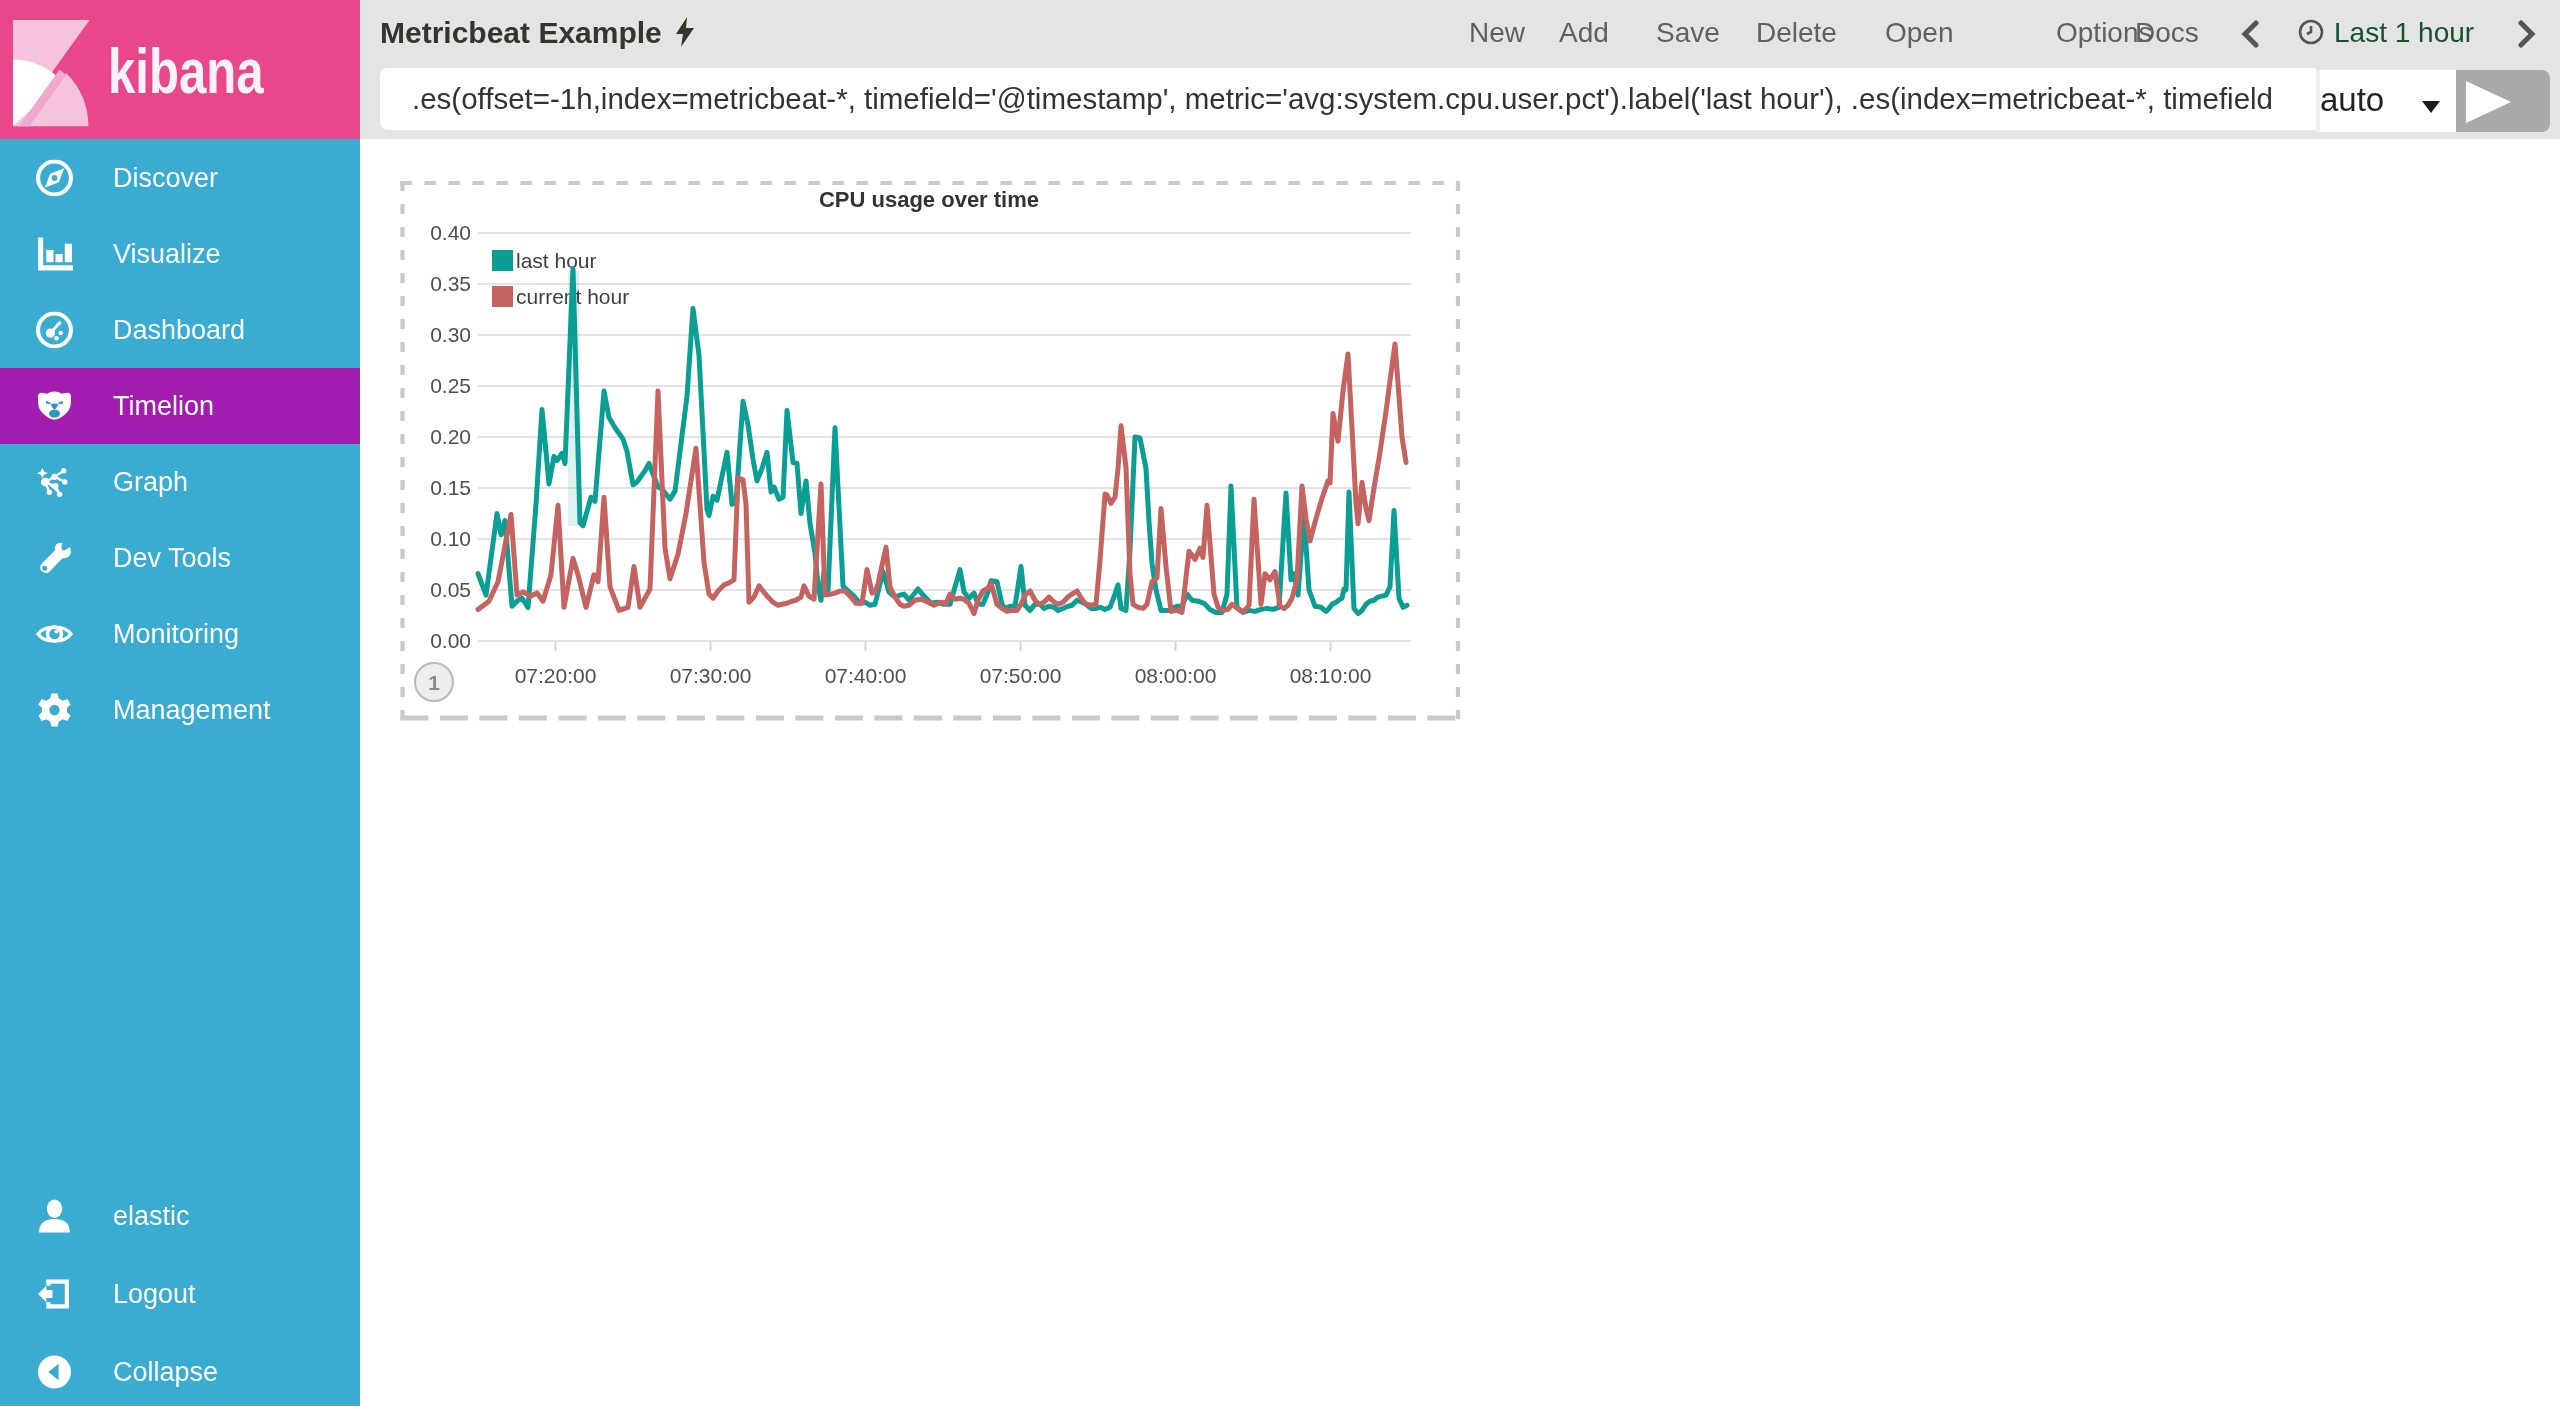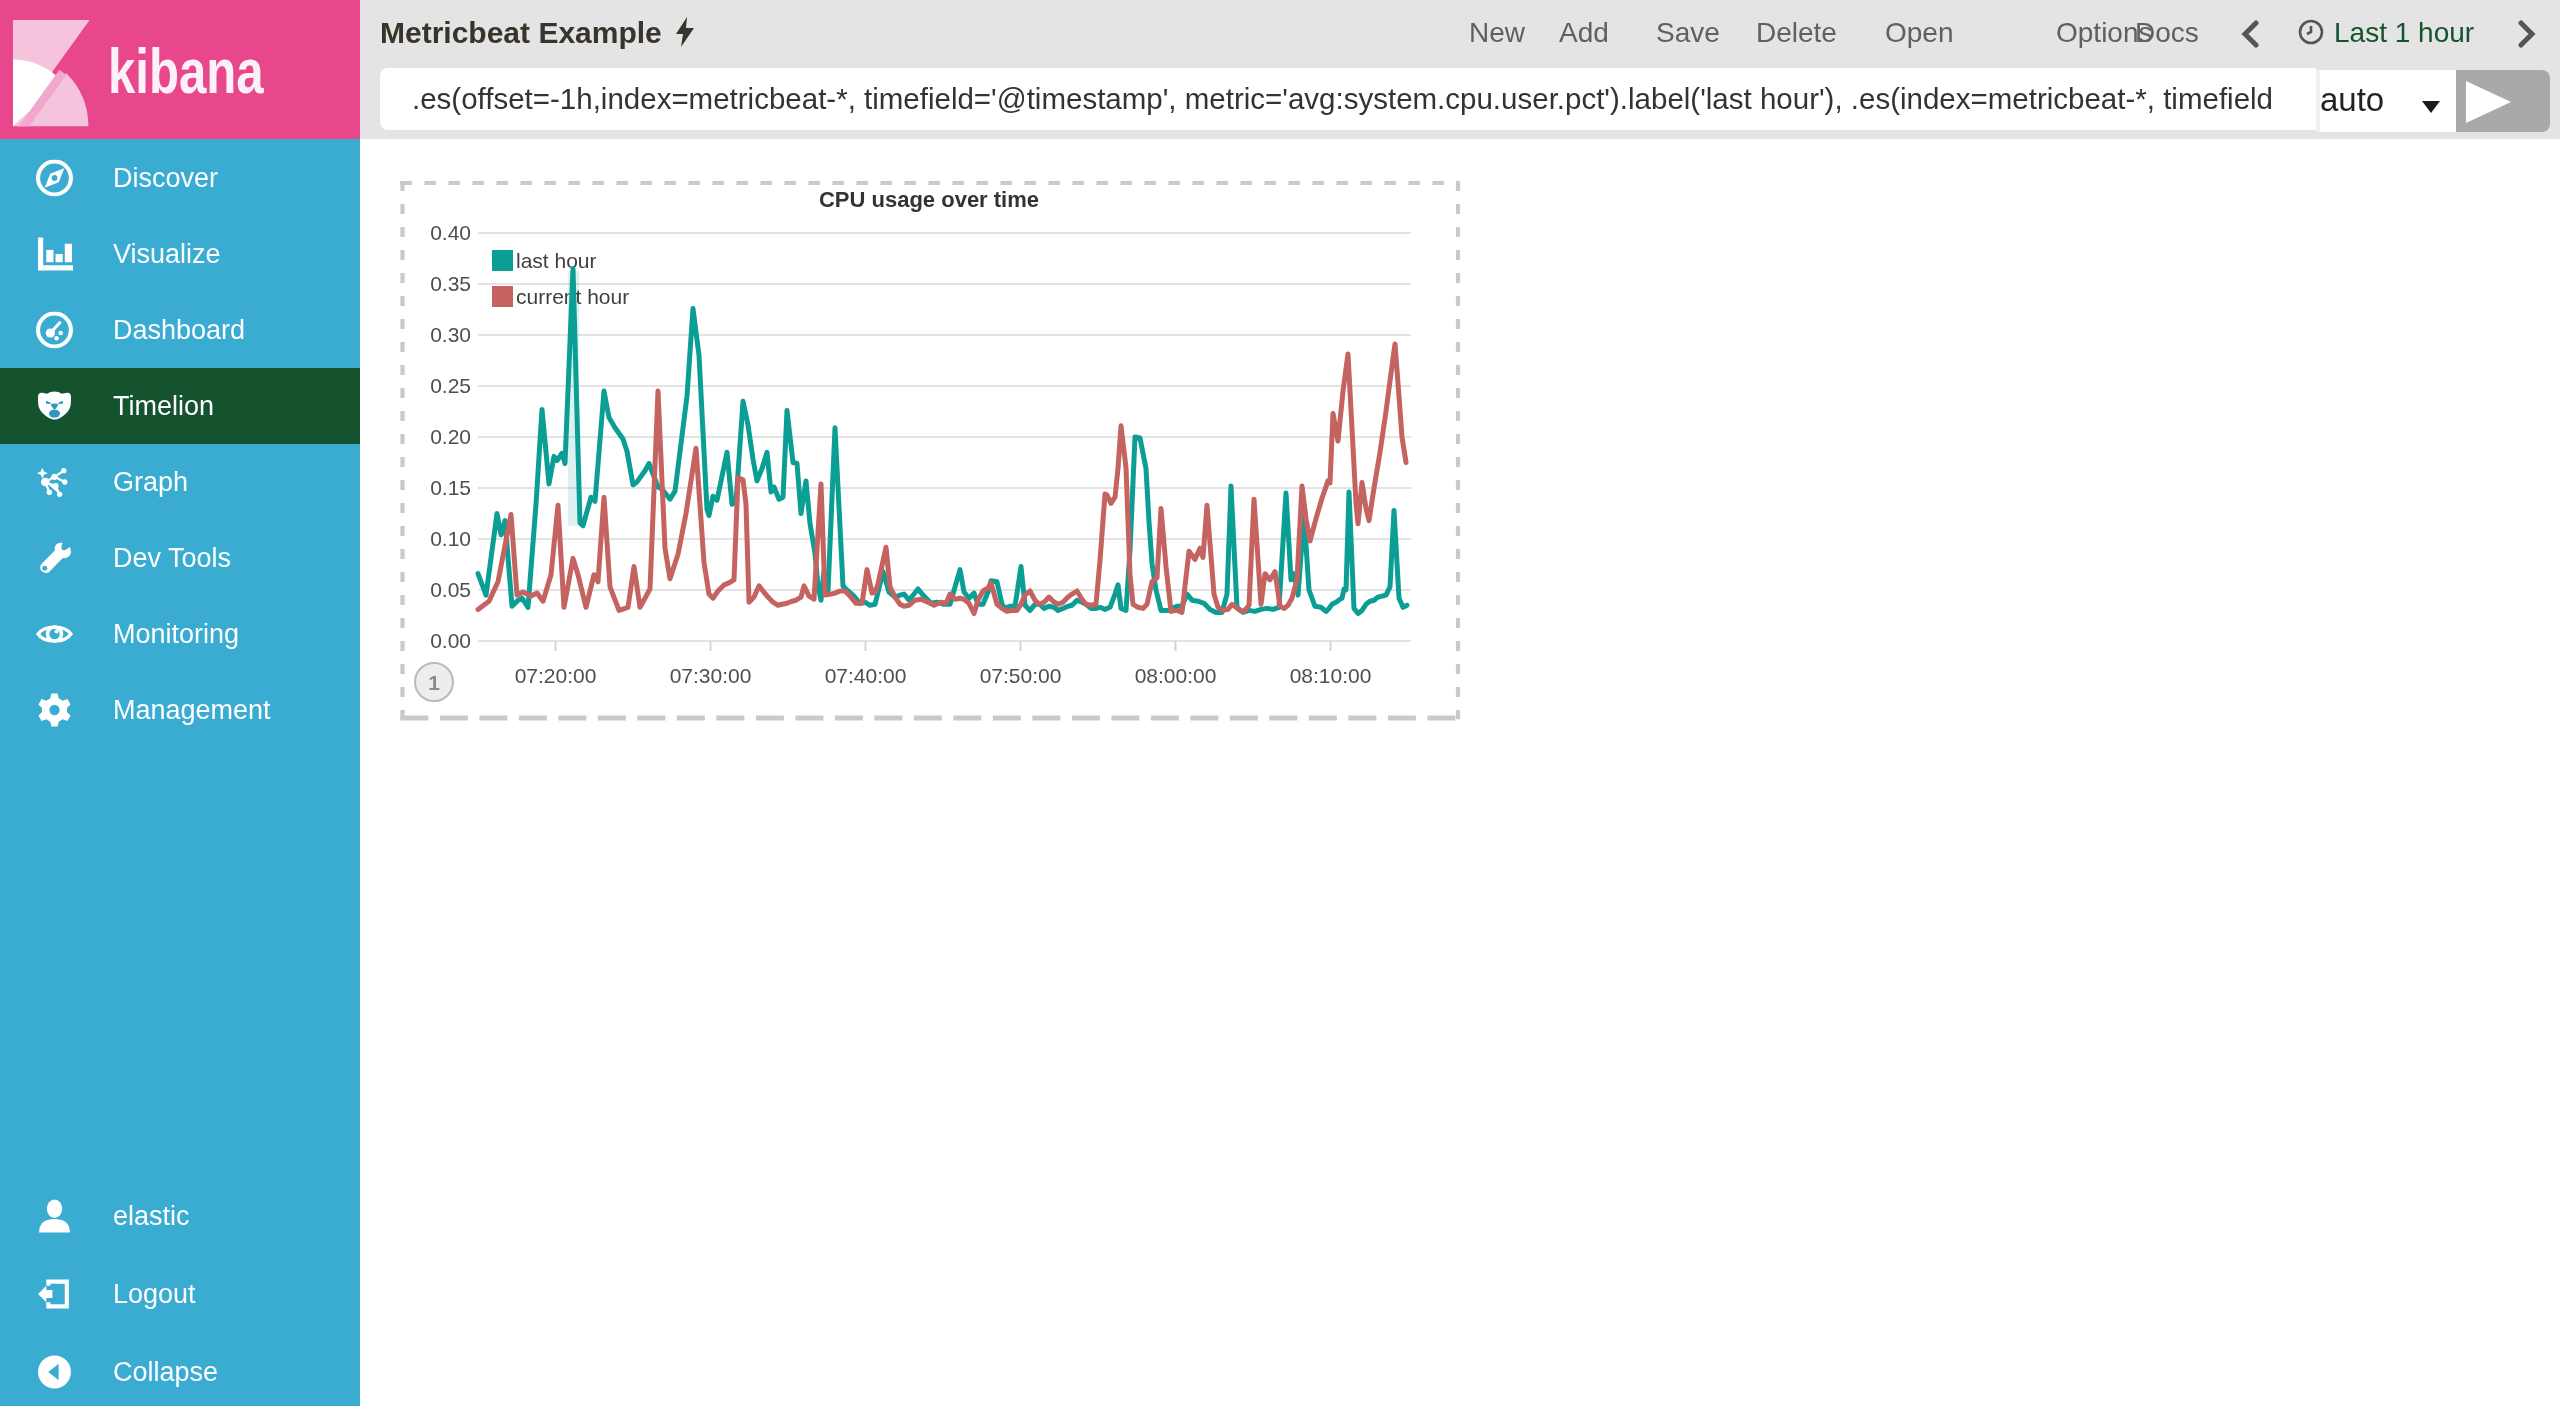--- a/index.html
+++ b/index.html
@@ -8,21 +8,21 @@
 #page { position:relative; width:2560px; height:1152px; }
 
 
 #sidebar { position:absolute; left:0; top:0; width:360px; height:1406px; background:#3aabd1; }
 #logo { position:absolute; left:0; top:0; width:360px; height:139px; background:#e8478b; }
 #logotext { position:absolute; left:108px; top:40px; font-size:63px; font-weight:bold;
   color:#fdf1f8; line-height:1; transform:scaleX(0.78); transform-origin:0 0; }
 .navitem { position:absolute; left:0; width:360px; height:76px; color:#fff; }
 .navitem .ic { position:absolute; left:36px; top:50%; transform:translateY(-50%); width:37px; height:37px; }
 .navitem .lb { position:absolute; left:113px; top:50%; transform:translateY(-50%); font-size:27px; color:#fdfeff; }
-.sel { background:#14532d; }
+.sel { background:#a21caf; }
 
 
 #topbar { position:absolute; left:360px; top:0; width:2200px; height:139px; background:#e4e4e4; }
 #tbtitle { position:absolute; left:20px; top:16px; font-size:30px; font-weight:bold; color:#38342c; }
 .menuitem { position:absolute; top:17px; font-size:28px; color:#606060; }
 #tinput { position:absolute; left:20px; top:68px; width:1936px; height:62px; background:#fff;
   border-radius:8px 0 0 8px; font-size:29.5px; color:#333; line-height:62px; padding-left:32px;
   white-space:nowrap; overflow:hidden; }
 #tsel { position:absolute; left:1960px; top:70px; width:136px; height:62px; background:#fff;
   font-size:33px; color:#222; line-height:60px; padding-left:0; }

